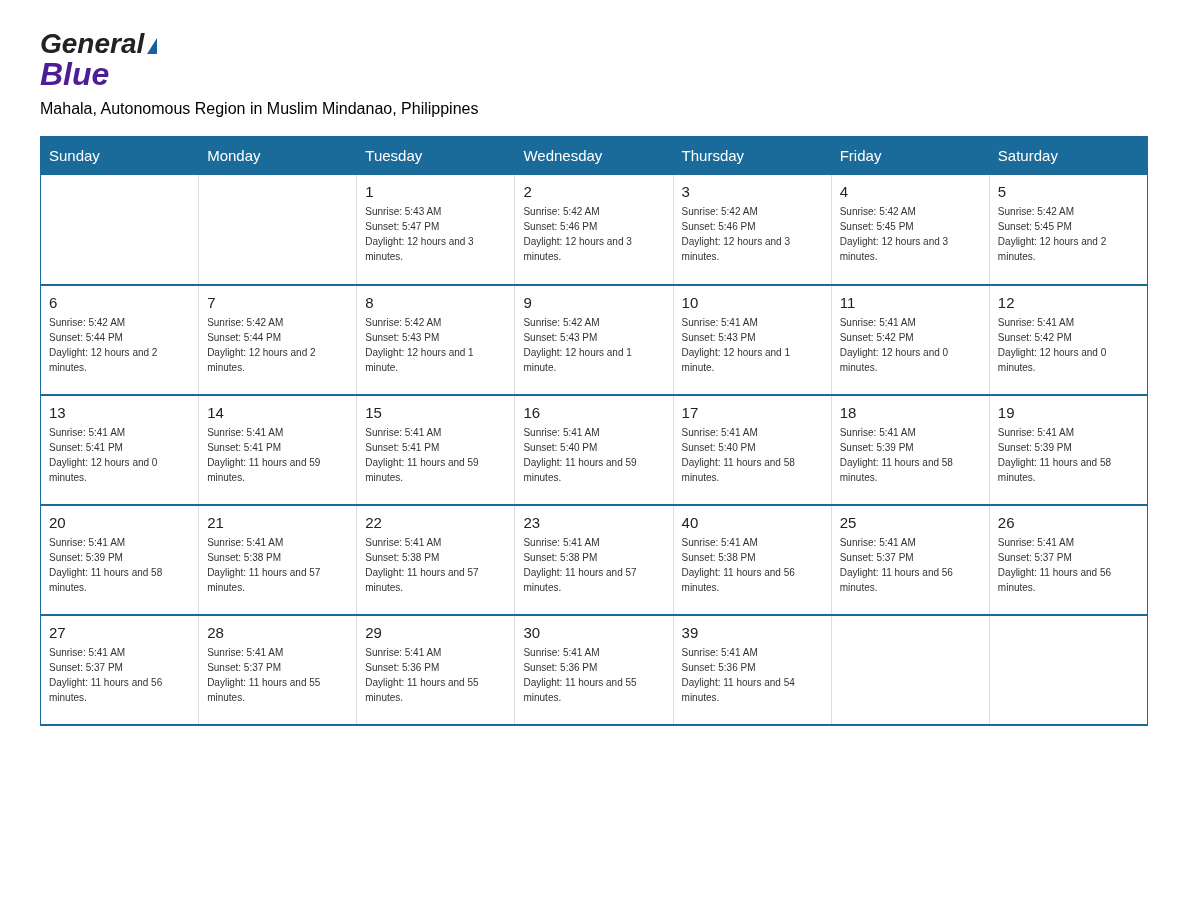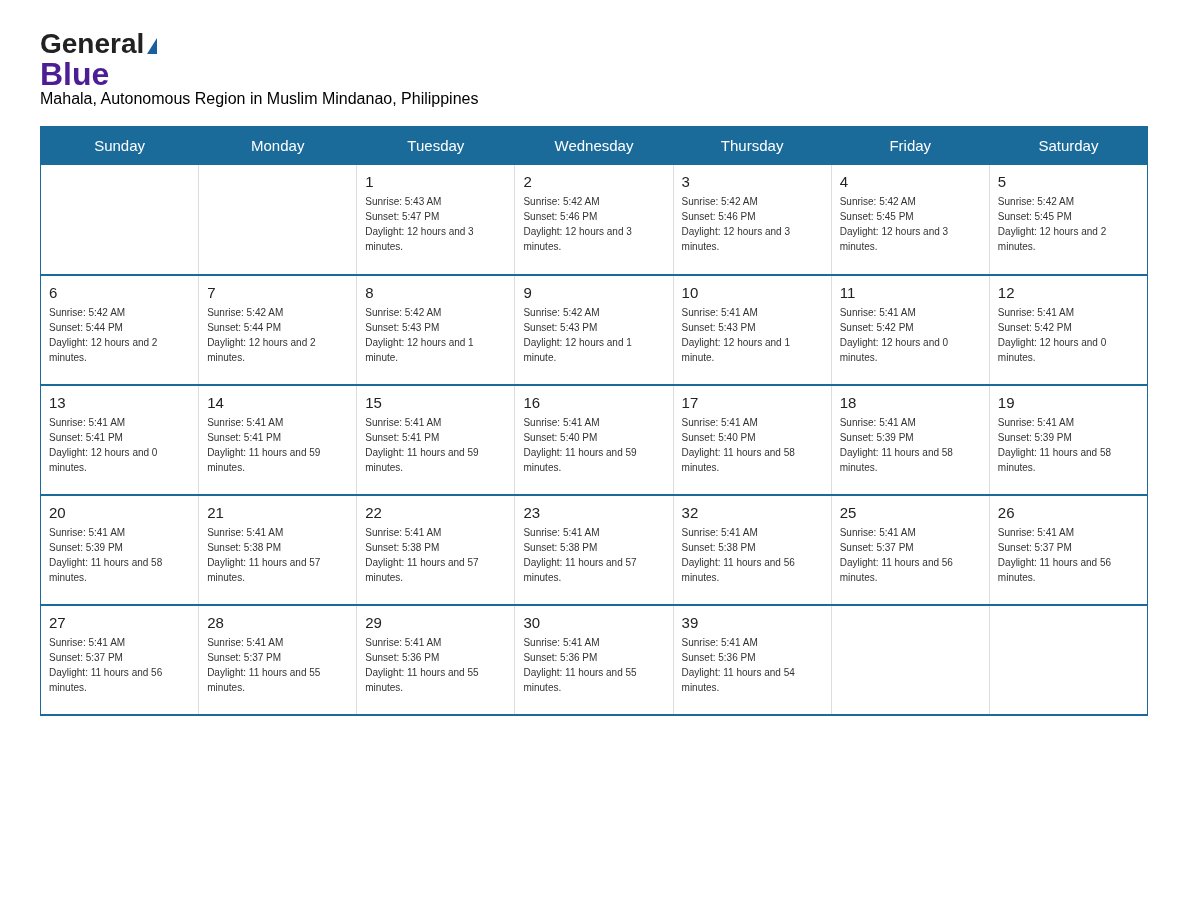--- a/index.html
+++ b/index.html
@@ -6,20 +6,22 @@
     body {
       font-family: Arial, sans-serif;
       background: #fff;
       padding: 30px 40px;
       color: #222;
     }
     .header-row {
       display: flex;
       justify-content: space-between;
       align-items: flex-end;
+      margin-bottom: 10px;
+      font-style: italic;
     }
     .logo {
       display: flex;
       flex-direction: column;
       align-items: flex-start;
     }
     .logo-general {
       font-size: 28px;
       font-weight: bold;
       color: #222;
@@ -58,21 +60,21 @@
       table-layout: fixed;
     }
     thead tr {
       background-color: #1a6b9a;
     }
     thead th {
       color: #fff;
       padding: 10px 8px;
       font-size: 15px;
       font-weight: normal;
-      text-align: center;
+      text-align: left;
       border: 1px solid #1a6b9a;
     }
     tbody tr {
       border-bottom: 2px solid #1a6b9a;
     }
     tbody td {
       vertical-align: top;
       padding: 8px 8px;
       font-size: 13px;
       color: #222;
@@ -222,21 +224,21 @@
         </td>
         <td>
           <span class="day-number">22</span>
           <div class="day-info">Sunrise: 5:41 AM<br>Sunset: 5:38 PM<br>Daylight: 11 hours and 57 minutes.</div>
         </td>
         <td>
           <span class="day-number">23</span>
           <div class="day-info">Sunrise: 5:41 AM<br>Sunset: 5:38 PM<br>Daylight: 11 hours and 57 minutes.</div>
         </td>
         <td>
-          <span class="day-number">32</span>
+          <span class="day-number">40</span>
           <div class="day-info">Sunrise: 5:41 AM<br>Sunset: 5:38 PM<br>Daylight: 11 hours and 56 minutes.</div>
         </td>
         <td>
           <span class="day-number">25</span>
           <div class="day-info">Sunrise: 5:41 AM<br>Sunset: 5:37 PM<br>Daylight: 11 hours and 56 minutes.</div>
         </td>
         <td>
           <span class="day-number">26</span>
           <div class="day-info">Sunrise: 5:41 AM<br>Sunset: 5:37 PM<br>Daylight: 11 hours and 56 minutes.</div>
         </td>

